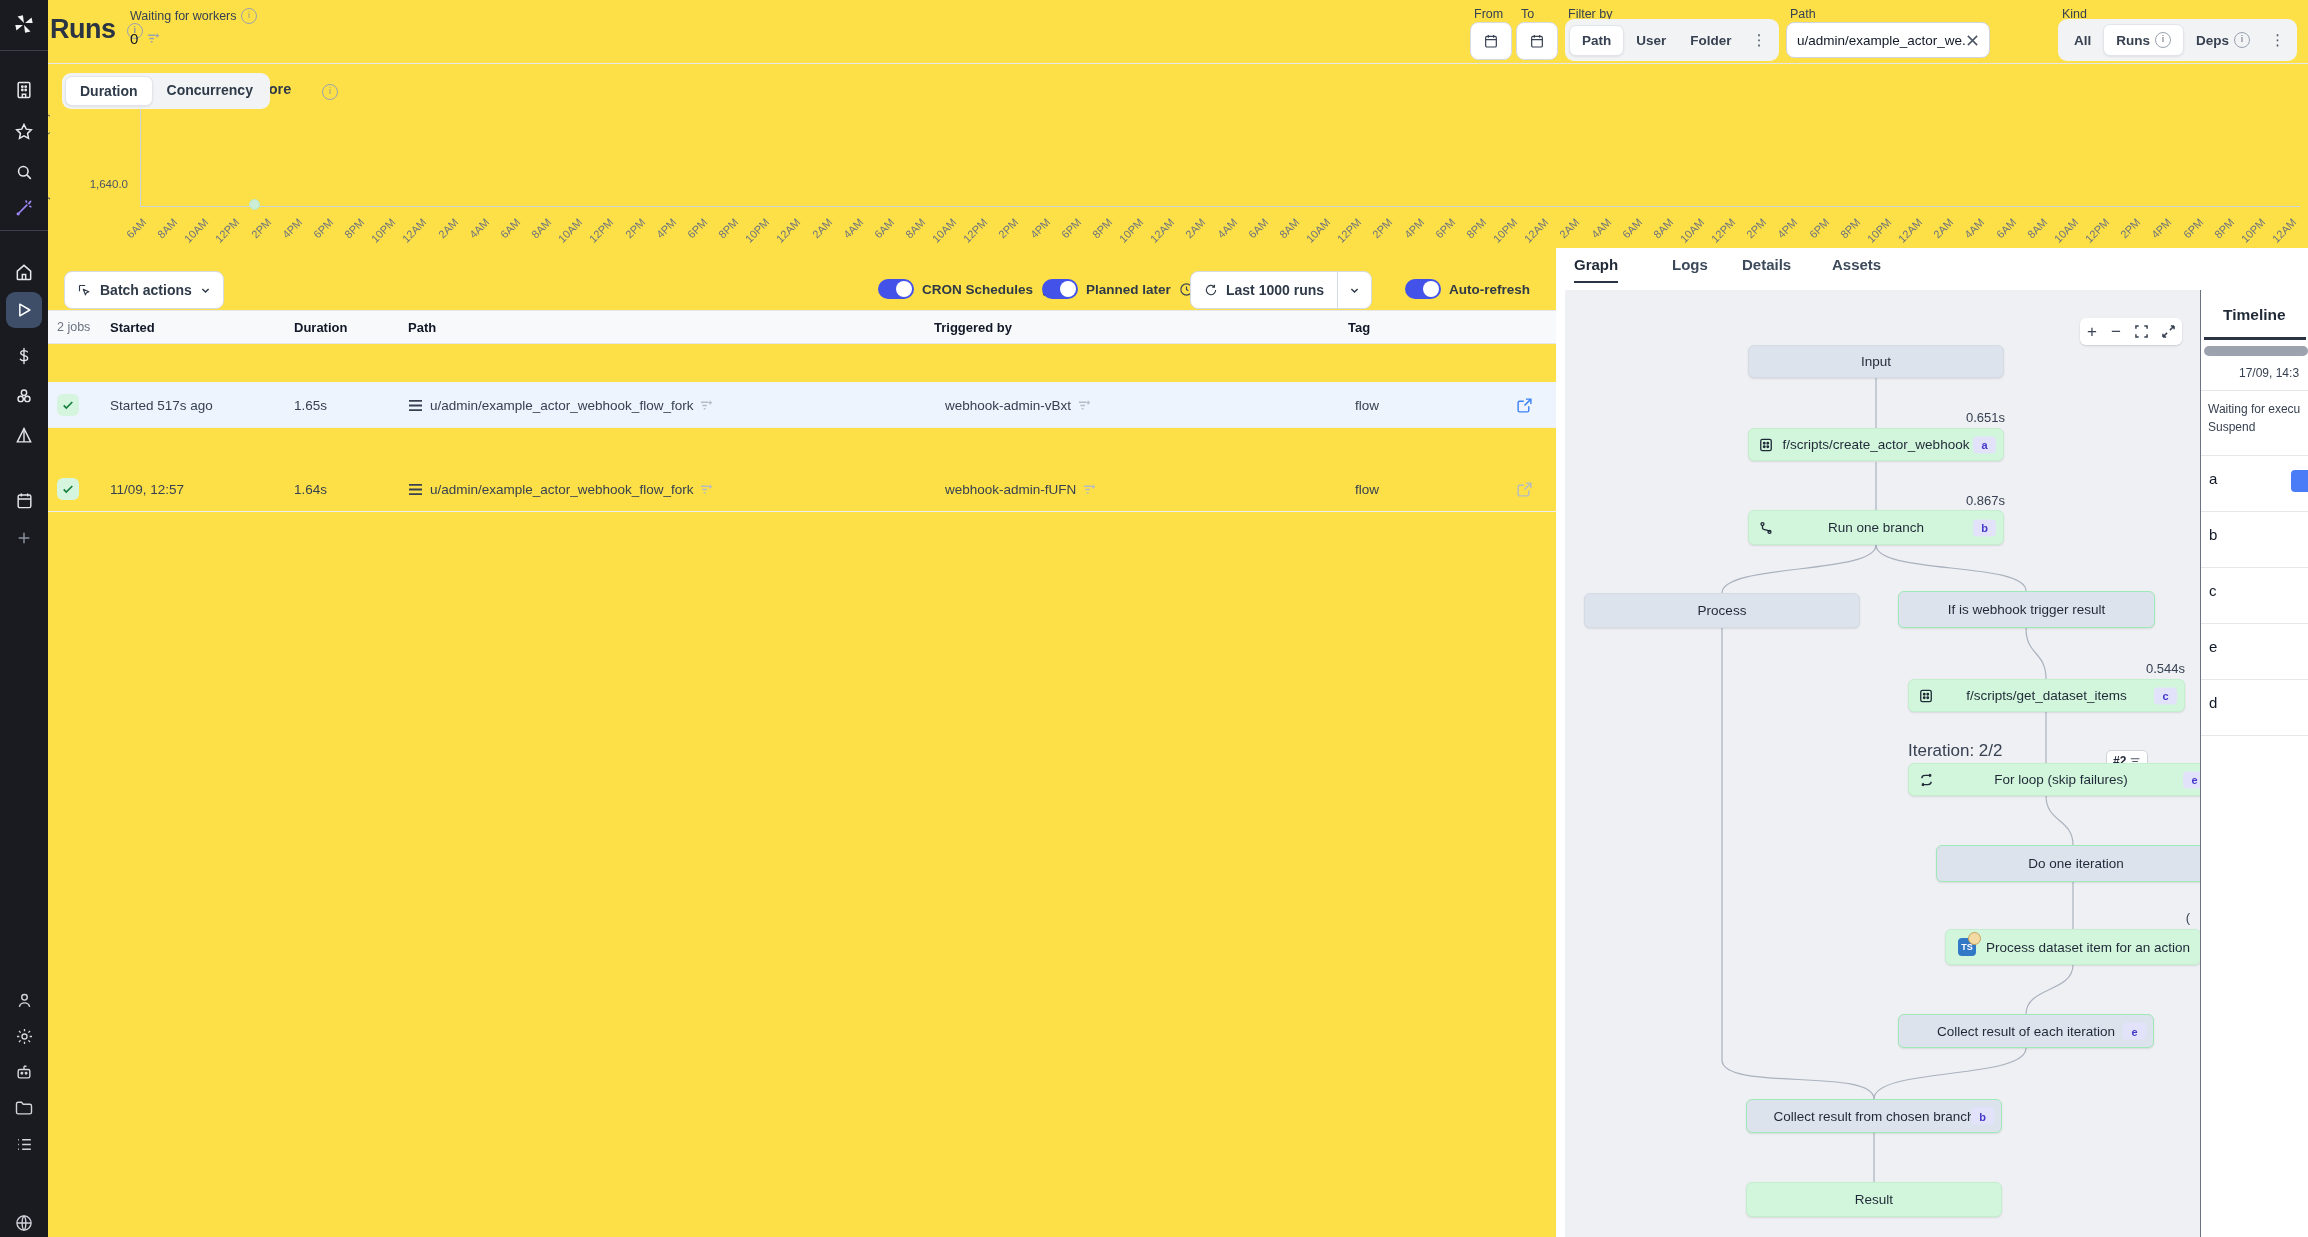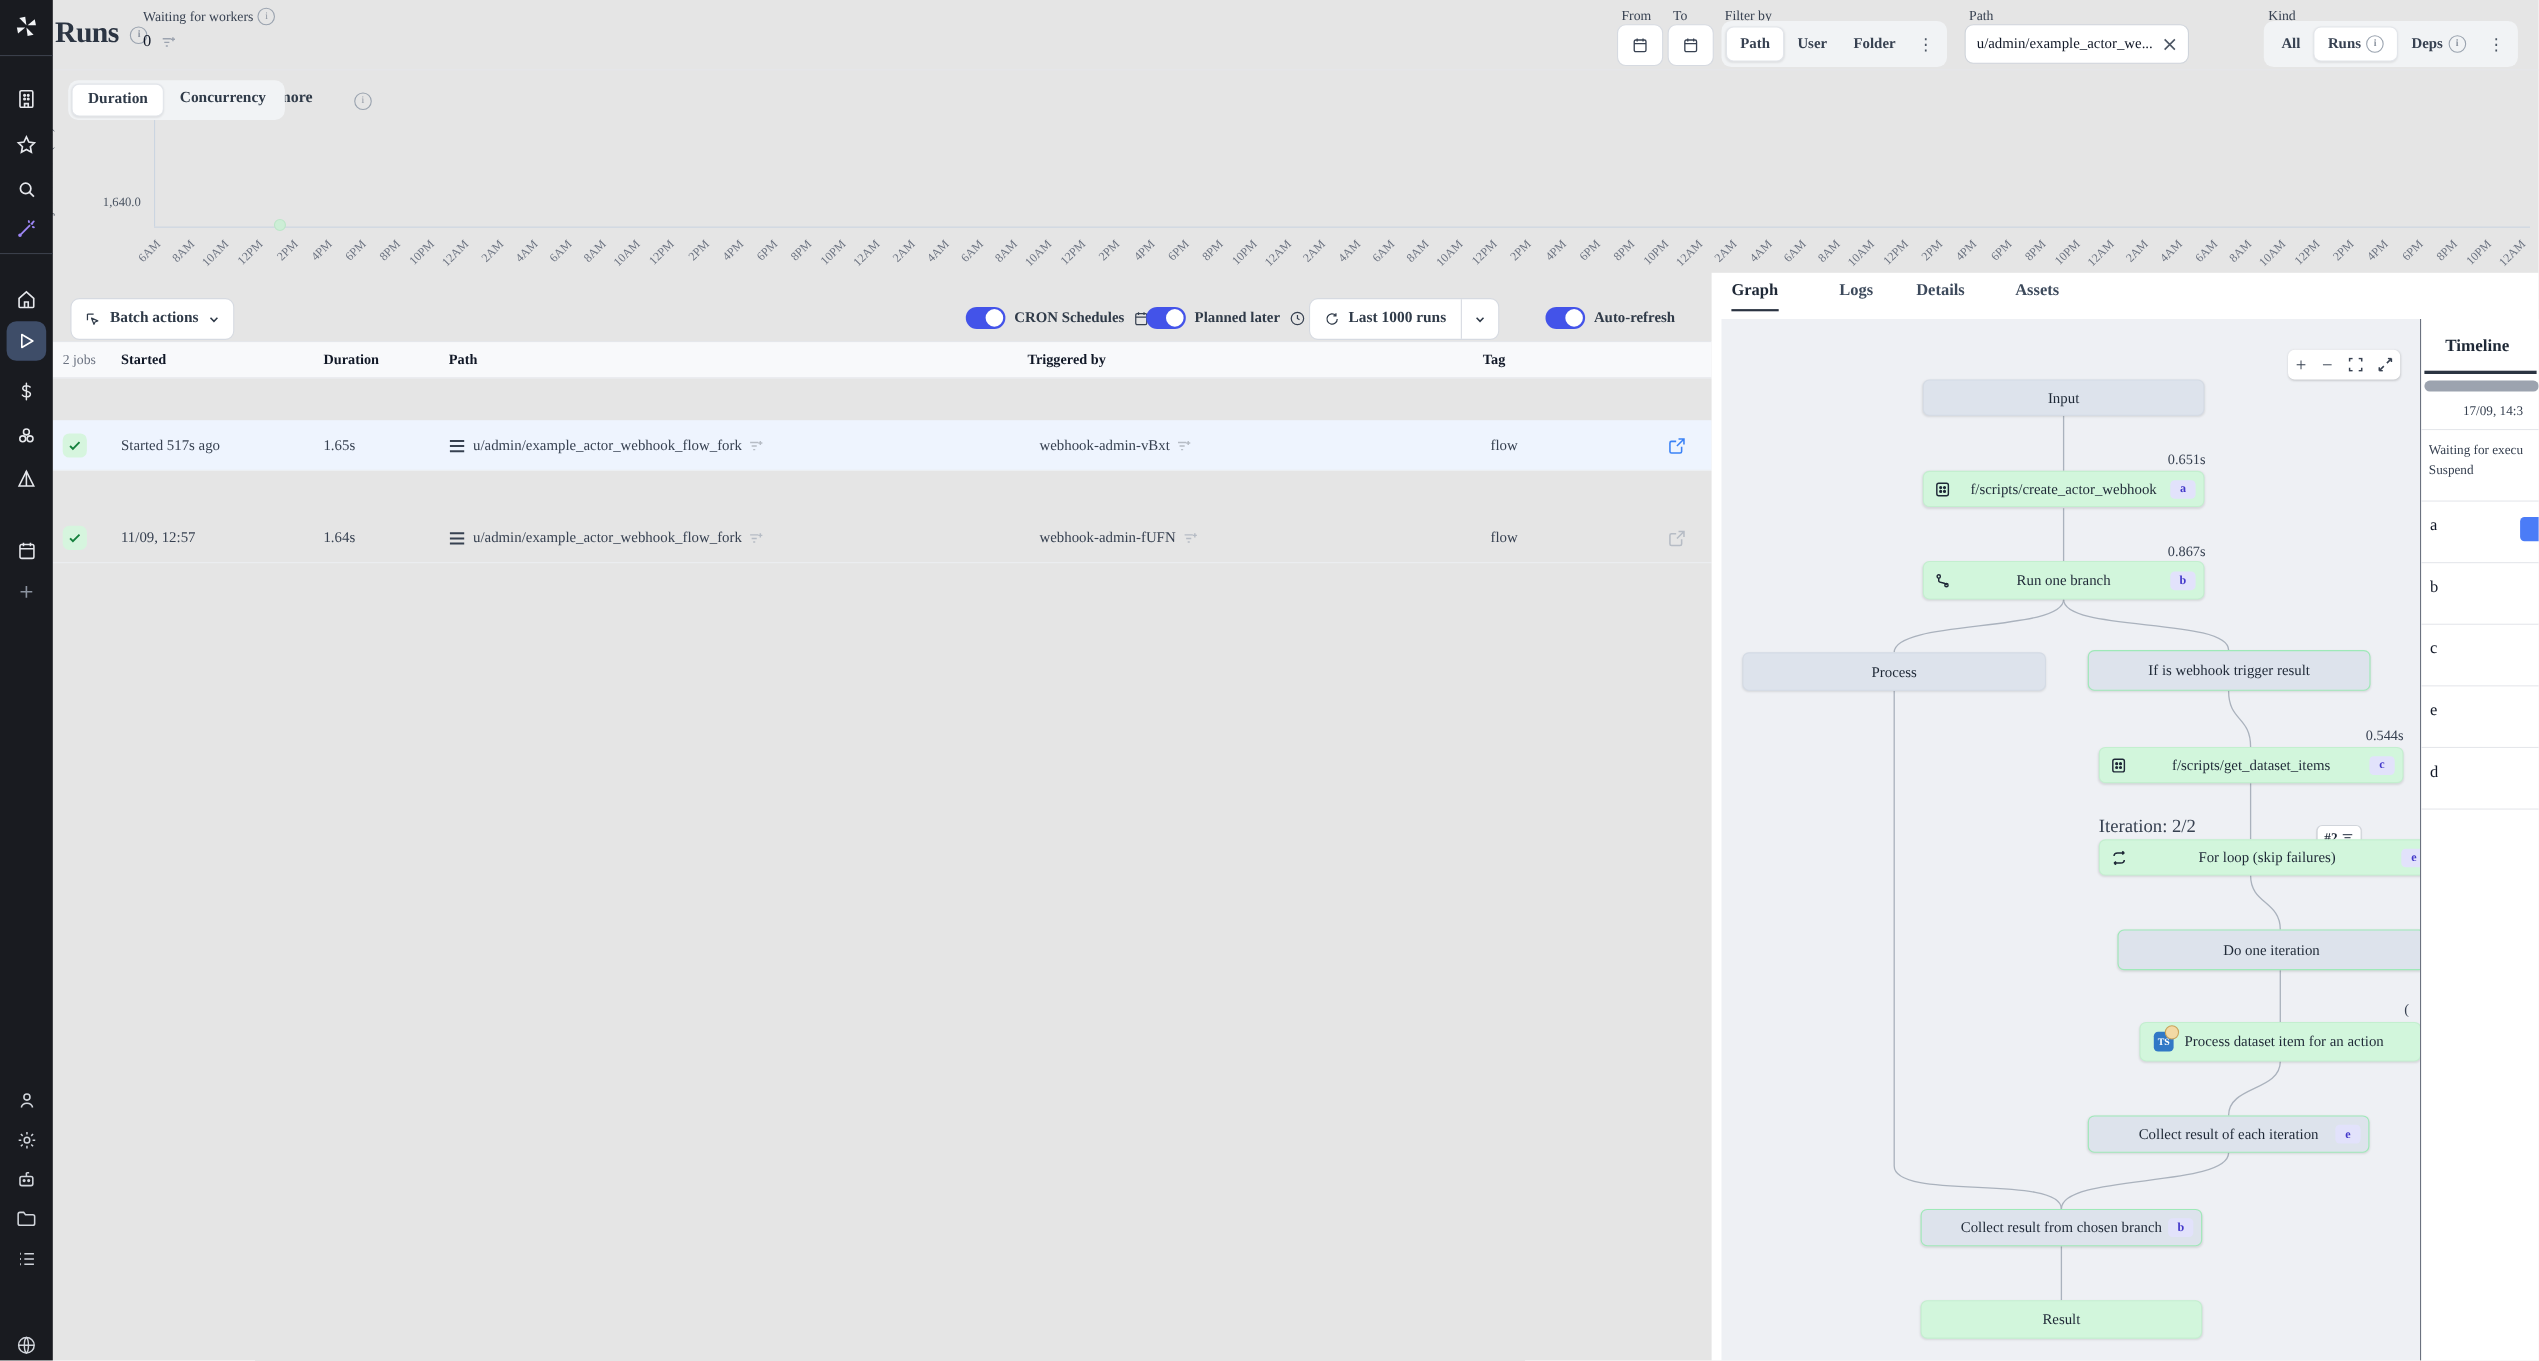--- a/index.html
+++ b/index.html
@@ -1,17 +1,17 @@
 <!DOCTYPE html>
 <html><head>
 <meta charset="utf-8">
 <style>
   html,body{margin:0;padding:0;background:#fff;}
   .app{position:relative;width:2308px;height:1237px;overflow:hidden;
-       font-family:Liberation Serif, serif;color:#1f2937;background:#e5e5e5;}
+       font-family:Liberation Sans, sans-serif;color:#1f2937;background:#fde047;}
   .abs{position:absolute;}
   
   .sidebar{position:absolute;left:0;top:0;width:48px;height:1237px;background:#191b20;z-index:30;}
   .sb-item{position:absolute;left:0;width:48px;height:36px;display:flex;align-items:center;justify-content:center;}
   .sb-sel{position:absolute;left:6px;width:36px;height:36px;border-radius:9px;background:#3e4d68;display:flex;align-items:center;justify-content:center;}
   .sb-div{position:absolute;left:0;width:48px;height:1px;background:#3a3f4a;}
   
   .hdr-border{position:absolute;left:48px;top:63px;width:2260px;height:1px;background:#e5e7eb;}
   .title{position:absolute;left:50px;top:14px;font-size:27px;font-weight:bold;color:#2b3442;letter-spacing:-.5px;}
   .info{display:inline-block;width:14px;height:14px;border:1.3px solid #9aa3af;border-radius:50%;color:#8b939f;
@@ -584,21 +584,21 @@
       <span class="nicon">
           <svg width="15" height="13" viewBox="0 0 16 14" fill="none" stroke="#1f2937" stroke-width="1.5">
             <path d="M3 5c0-2 1.5-3 3.5-3H13M13 2l-2-1.5M13 2l-2 1.5"></path>
             <path d="M13 9c0 2-1.5 3-3.5 3H3M3 12l2-1.5M3 12l2 1.5"></path>
           </svg>
         </span>
       <span>For loop (skip failures)</span>
       <span class="nbadge">e</span>
     </div>
 
-    <div class="node ngray ngb" style="left:360px;top:555px;width:280px;height:37px">
+    <div class="node ngray ngb" style="left:371px;top:555px;width:280px;height:37px">
         <span>Do one iteration</span>
       </div>
 
     <div class="timing" style="left:505px;top:620px;width:120px">(</div>
     <div class="node ngreen" style="left:380px;top:639px;width:256px;height:36px;justify-content:flex-start;padding-left:40px">
       <span class="nicon" style="left:12px">
           <span class="ts-icon">
             <span>TS</span>
             <span class="emoji"></span>
           </span>

